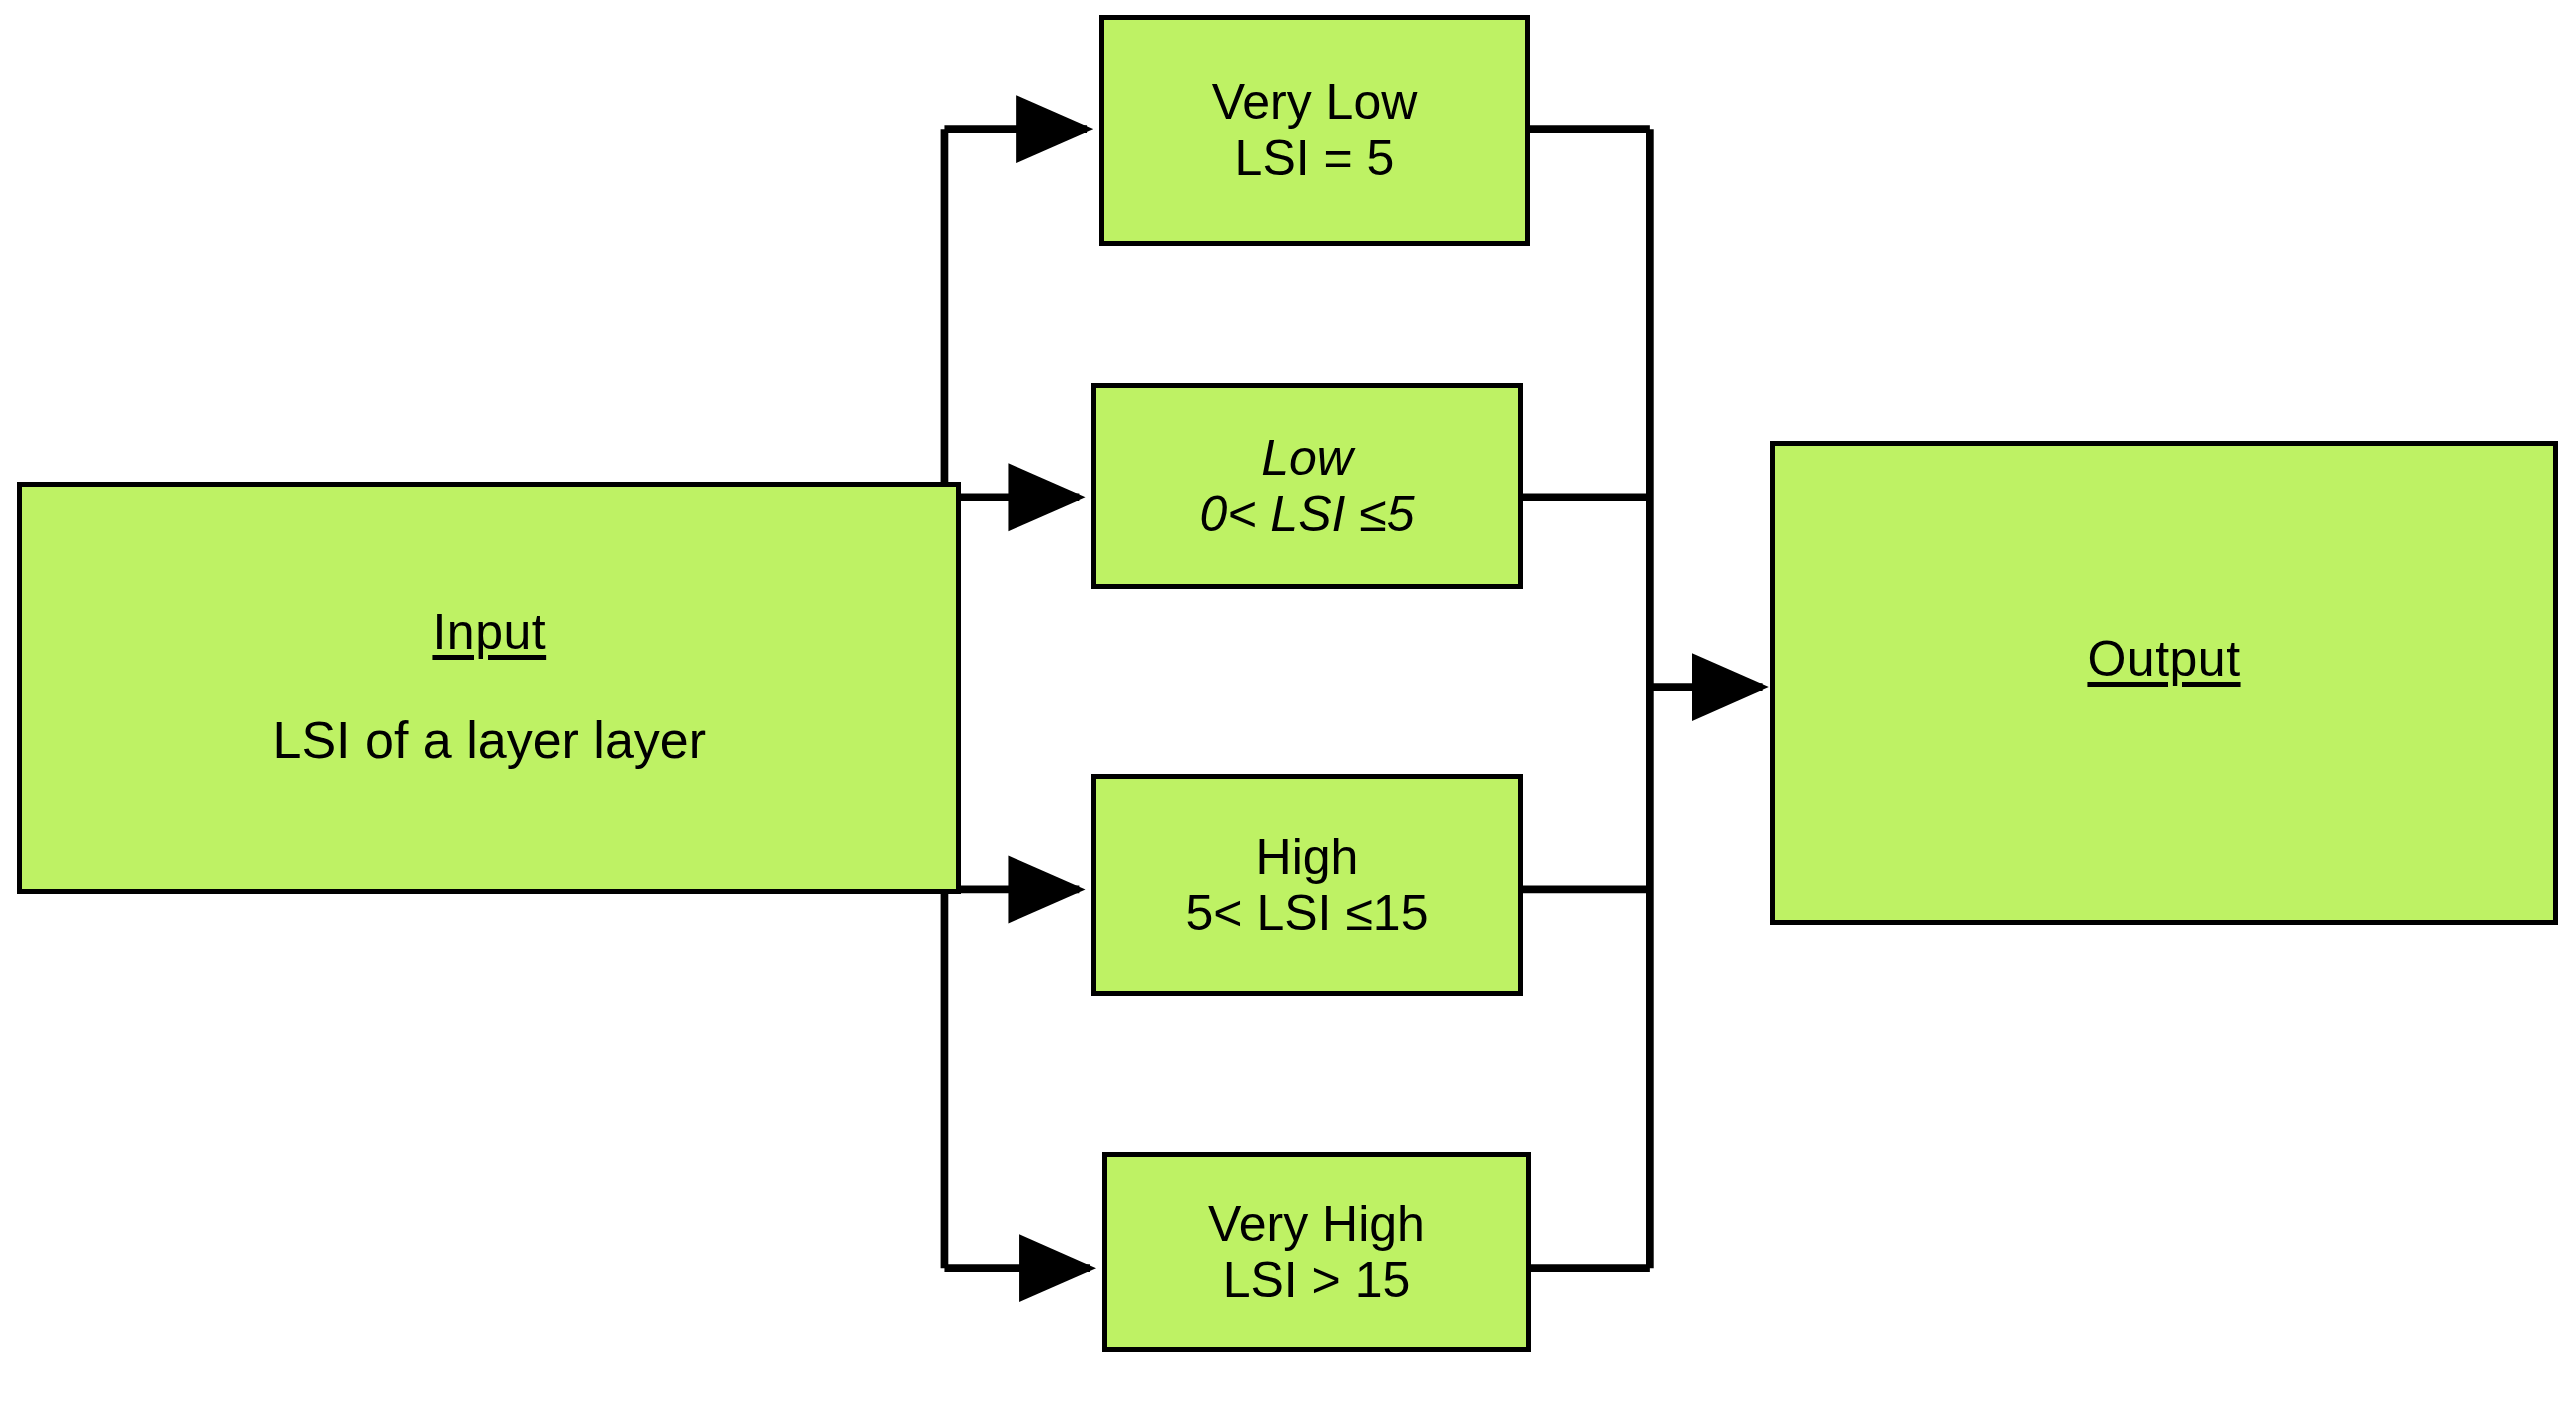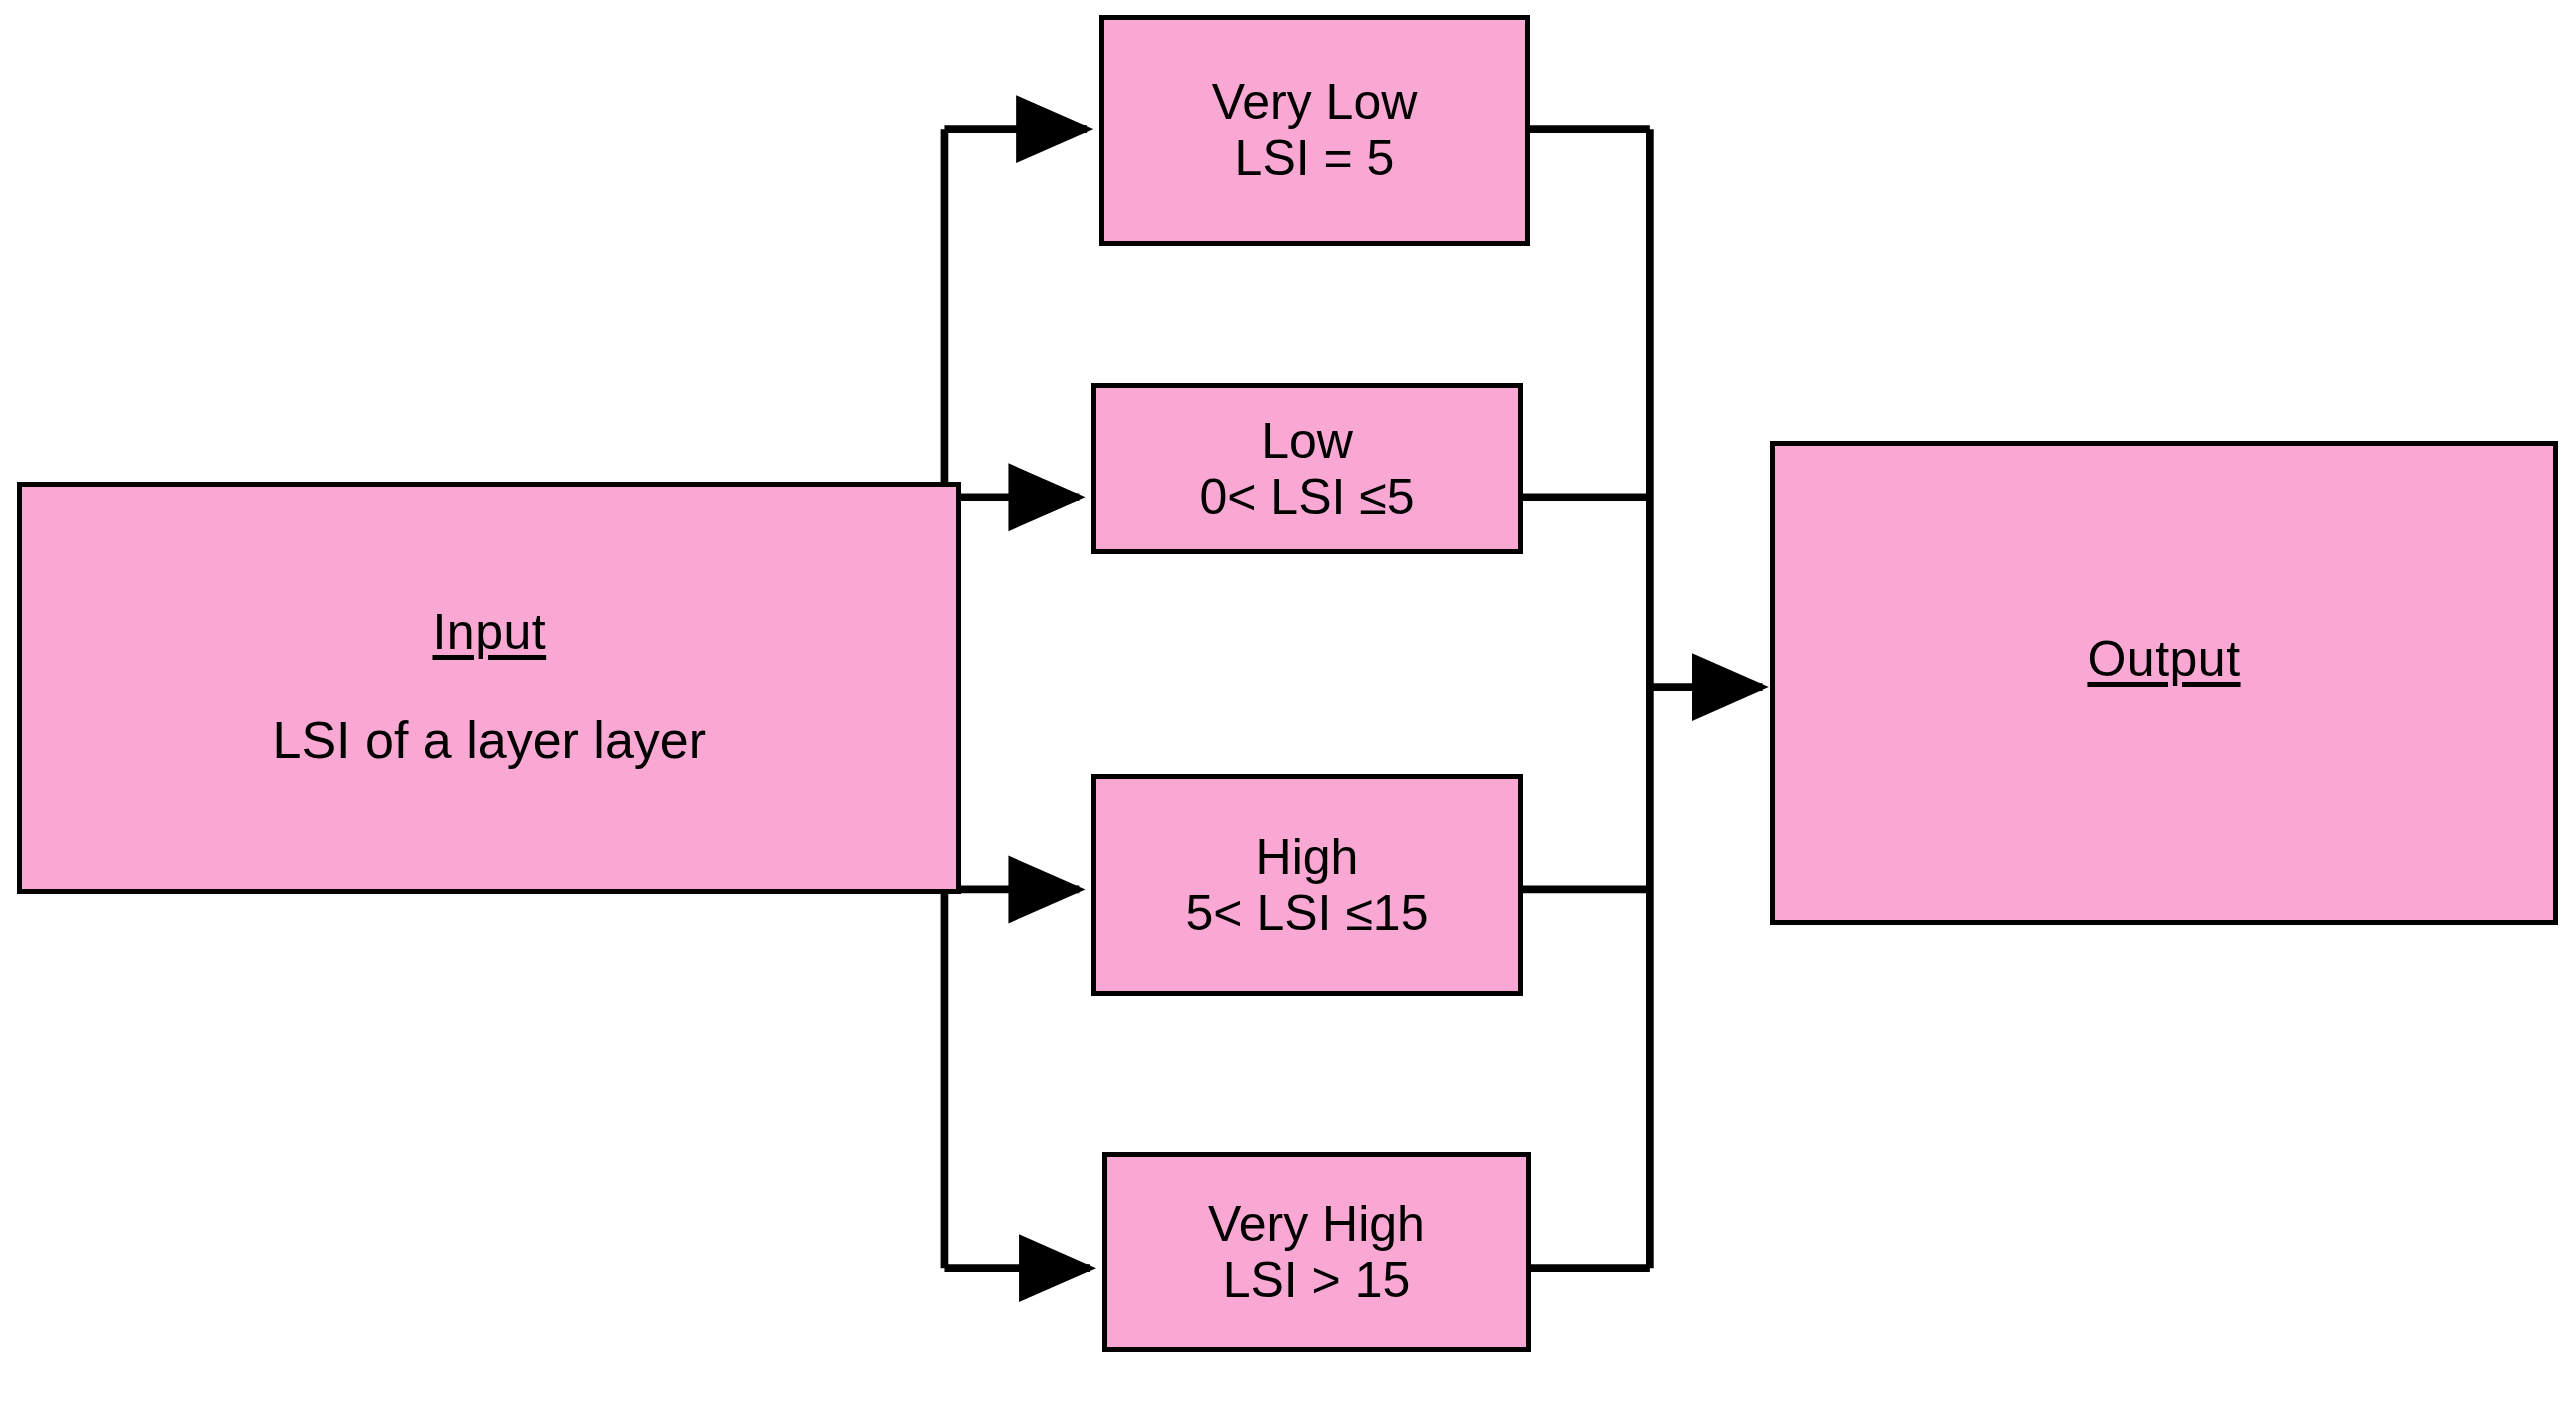--- a/index.html
+++ b/index.html
@@ -20,21 +20,21 @@
     left: 0;
     top: 0;
     width: 2576px;
     height: 1406px;
     pointer-events: none;
   }
   .node {
     position: absolute;
     box-sizing: border-box;
     border: 5.8px solid #000000;
-    background: #f9a8d4;
+    background: #bef264;
     display: flex;
     flex-direction: column;
     align-items: center;
     justify-content: center;
     text-align: center;
     color: #000000;
   }
   .node .line {
     display: block;
     white-space: nowrap;
@@ -80,21 +80,22 @@
   #node-very-low {
     left: 1099px;
     top: 14.5px;
     width: 431px;
     height: 231px;
   }
   #node-low {
     left: 1091px;
     top: 383px;
     width: 432px;
-    height: 171px;
+    height: 206px;
+    font-style: italic;
   }
   #node-high {
     left: 1091px;
     top: 774px;
     width: 432px;
     height: 222px;
   }
   #node-very-high {
     left: 1102px;
     top: 1152px;

